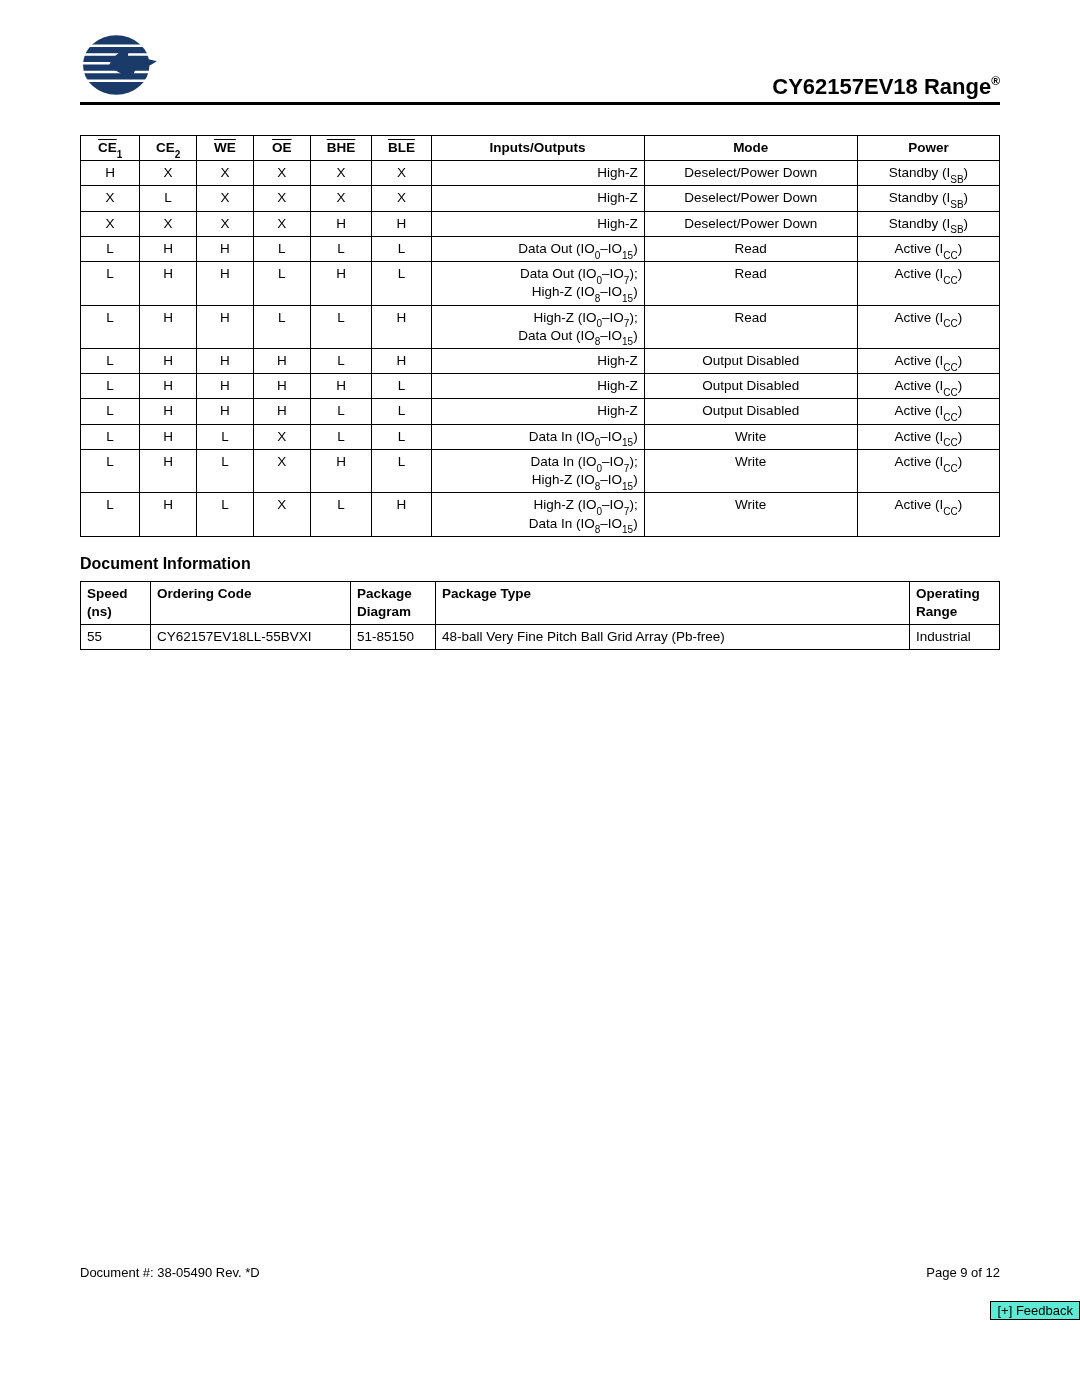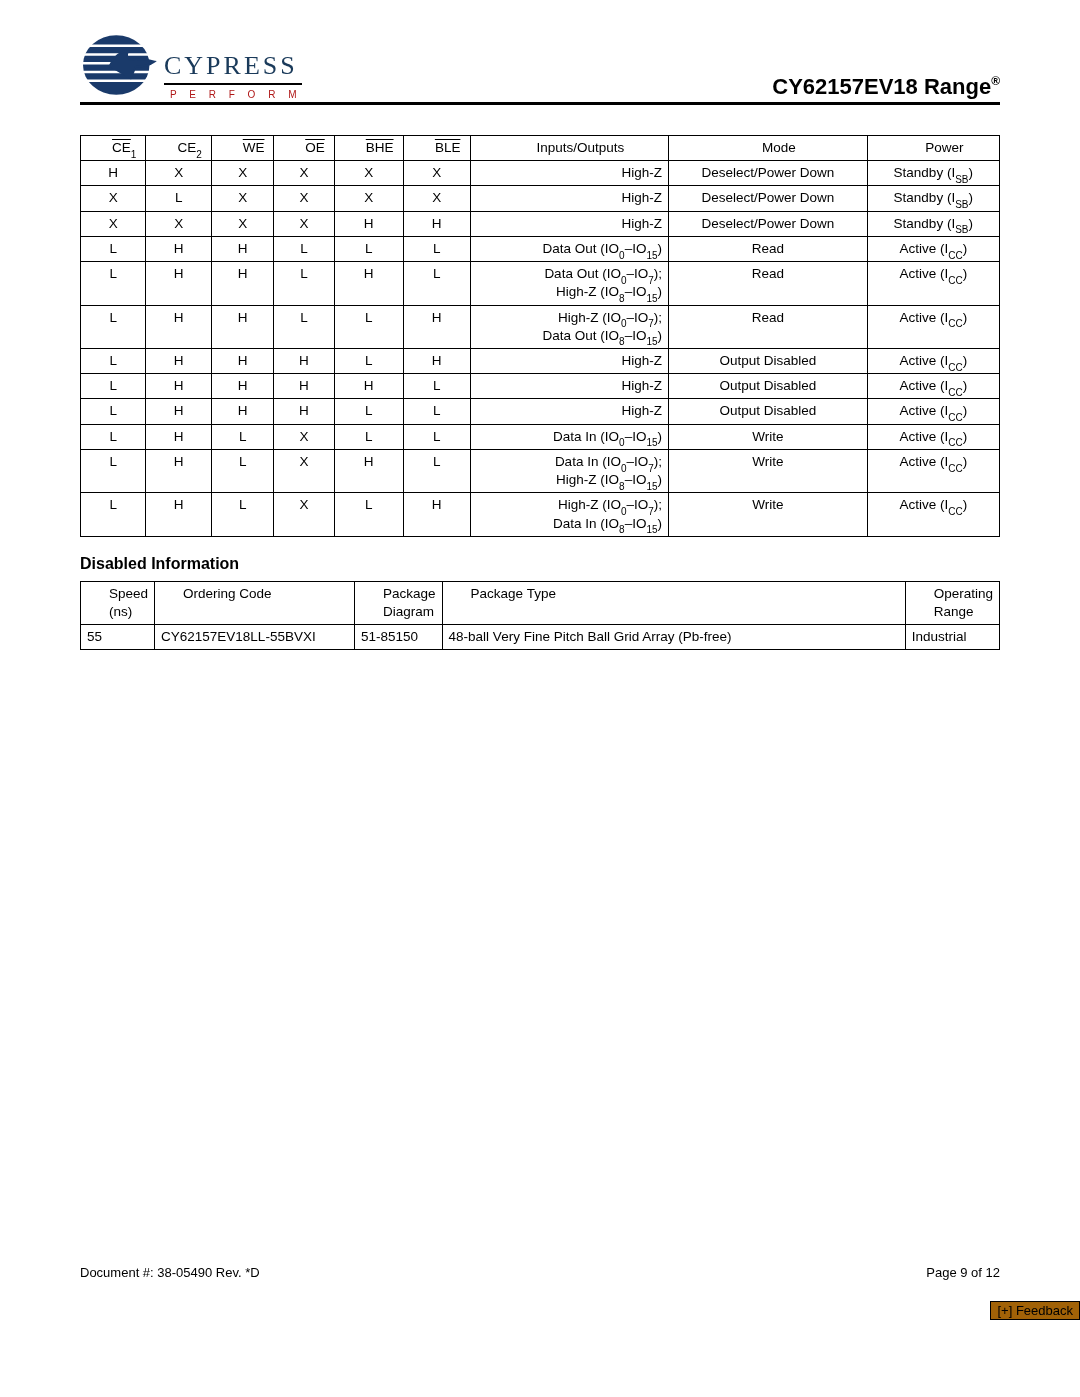--- a/index.html
+++ b/index.html
@@ -30,21 +30,21 @@
   .logo-svg { width: 90px; height: 70px; }
   .logo-text { font-family: "Times New Roman", serif; font-size: 26px; letter-spacing: 3px; color:#1a3a5a; border-bottom:2px solid #000; padding-bottom:2px; margin-left:-6px;}
   .logo-perform { font-size: 10px; letter-spacing: 5px; color: #b01818; margin-top:4px;}
   .part-title { font-size: 22px; font-weight: bold; }
   .part-title sup { font-size: 12px; vertical-align: top; }
 
   h2.section { font-weight: bold; font-size: 16px; margin: 18px 0 8px 0; }
 
   table { border-collapse: collapse; width: 100%; }
   th, td { border: 1px solid #000; padding: 3px 6px; vertical-align: top; font-size: 13.5px; line-height: 1.35; }
-  th { font-weight: normal; text-align: center; padding-left: 28px; }
+  th { font-weight: bold; text-align: center; }
 
   
   .truth td.c { text-align: center; }
   .truth td.l { text-align: right; }
   .truth th .bar { text-decoration: overline; }
   sub { font-size: 10px; line-height: 0; position: relative; bottom: -2px; }
 
   
   .order th, .order td { text-align: left; }
   .order td.l { text-align: left; }
@@ -57,21 +57,21 @@
     left: 80px; right: 80px; bottom: 40px;
     display: flex; justify-content: space-between;
     font-size: 13px;
   }
   .feedback-btn {
     position: absolute;
     right: 0; bottom: 0;
     border: 1px solid #000;
     padding: 1px 6px;
     font-size: 13px;
-    background: #a16207;
+    background: #5eead4;
   }
 
   
   .truth col.cce1 { width: 50px; }
   .truth col.cce2 { width: 48px; }
   .truth col.cwe  { width: 48px; }
   .truth col.coe  { width: 48px; }
   .truth col.cbhe { width: 52px; }
   .truth col.cble { width: 50px; }
   .truth col.cio  { width: 180px; }
@@ -95,24 +95,20 @@
         <ellipse cx="40" cy="40" rx="38" ry="34" fill="#1a3a6a"></ellipse>
         <g stroke="#fff" stroke-width="3" fill="none">
           <line x1="4" y1="18" x2="76" y2="18"></line>
           <line x1="2" y1="28" x2="78" y2="28"></line>
           <line x1="2" y1="38" x2="78" y2="38"></line>
           <line x1="2" y1="48" x2="78" y2="48"></line>
           <line x1="4" y1="58" x2="76" y2="58"></line>
         </g>
         <path d="M32 42 q8 -18 22 -18 q-4 6 2 10 q10 -2 28 2 q-8 6 -22 6 q-2 6 -6 14" fill="#1a3a6a" stroke="#1a3a6a" stroke-width="2"></path>
       </svg>
-      <div>
-        <div class="logo-text">CYPRESS</div>
-        <div class="logo-perform">P E R F O R M</div>
-      </div>
     </div>
     <div class="part-title">
       <span>CY62157EV18 Range</span><sup>®</sup>
     </div>
   </div>
 
   <table class="truth">
     <colgroup>
       <col class="cce1">
         <col class="cce2">
@@ -266,21 +262,21 @@
           <td class="c">X</td>
           <td class="c">L</td>
           <td class="c">H</td>
           <td class="l">High-Z (IO<sub>0</sub>–IO<sub>7</sub>);<br>Data In (IO<sub>8</sub>–IO<sub>15</sub>)</td>
           <td class="c">Write</td>
           <td class="c">Active (I<sub>CC</sub>)</td>
         </tr>
       </tbody>
   </table>
 
-  <h2 class="section">Disabled Information</h2>
+  <h2 class="section">Document Information</h2>
   <table class="order">
     <colgroup>
       <col class="cspd">
         <col class="ccode">
         <col class="cpdiag">
         <col class="cptype">
         <col class="crange">
     </colgroup>
     <thead>
       <tr>

